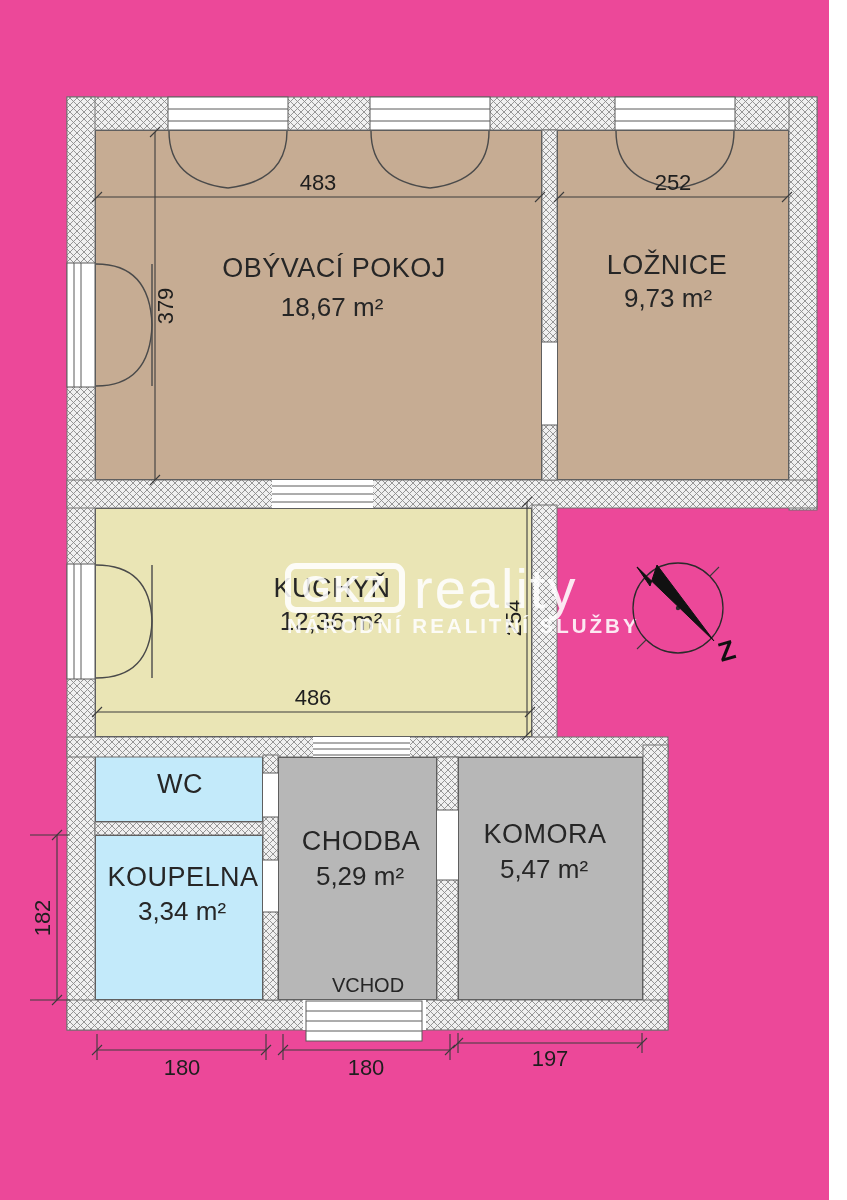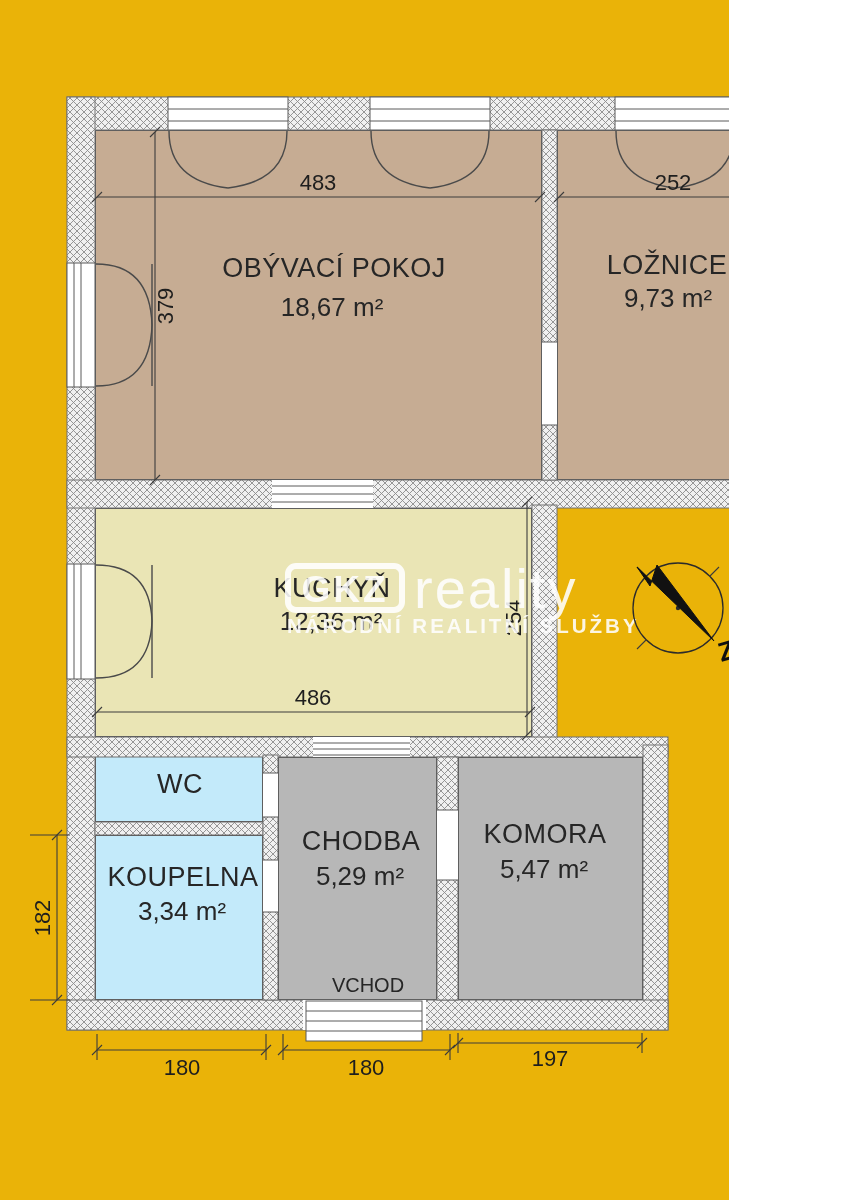--- a/index.html
+++ b/index.html
@@ -1,16 +1,16 @@
 <!DOCTYPE html>
 <html><head>
 <meta charset="utf-8">
 <style>
   html,body{margin:0;padding:0;background:#ffffff;}
-  .stage{position:relative;width:729px;height:1200px;background:#eab308;overflow:hidden;}
+  .stage{position:relative;width:829px;height:1200px;background:#ec4899;overflow:hidden;}
   svg{display:block;}
   text{font-family:"Liberation Sans","DejaVu Sans",sans-serif;fill:#262626;}
   .room-label{font-size:27px;letter-spacing:.5px;}
   .room-area{font-size:26px;}
   .dim{font-size:22px;fill:#1e1e1e;}
   .small-label{font-size:20px;}
   .wall{stroke:#707070;stroke-width:1;}
   .floor{stroke:#4f4f4f;stroke-width:2;}
   .opening{fill:#ffffff;stroke:#5a5a5a;stroke-width:1;}
   .sym{stroke:#4a4a4a;stroke-width:1.4;fill:none;}

